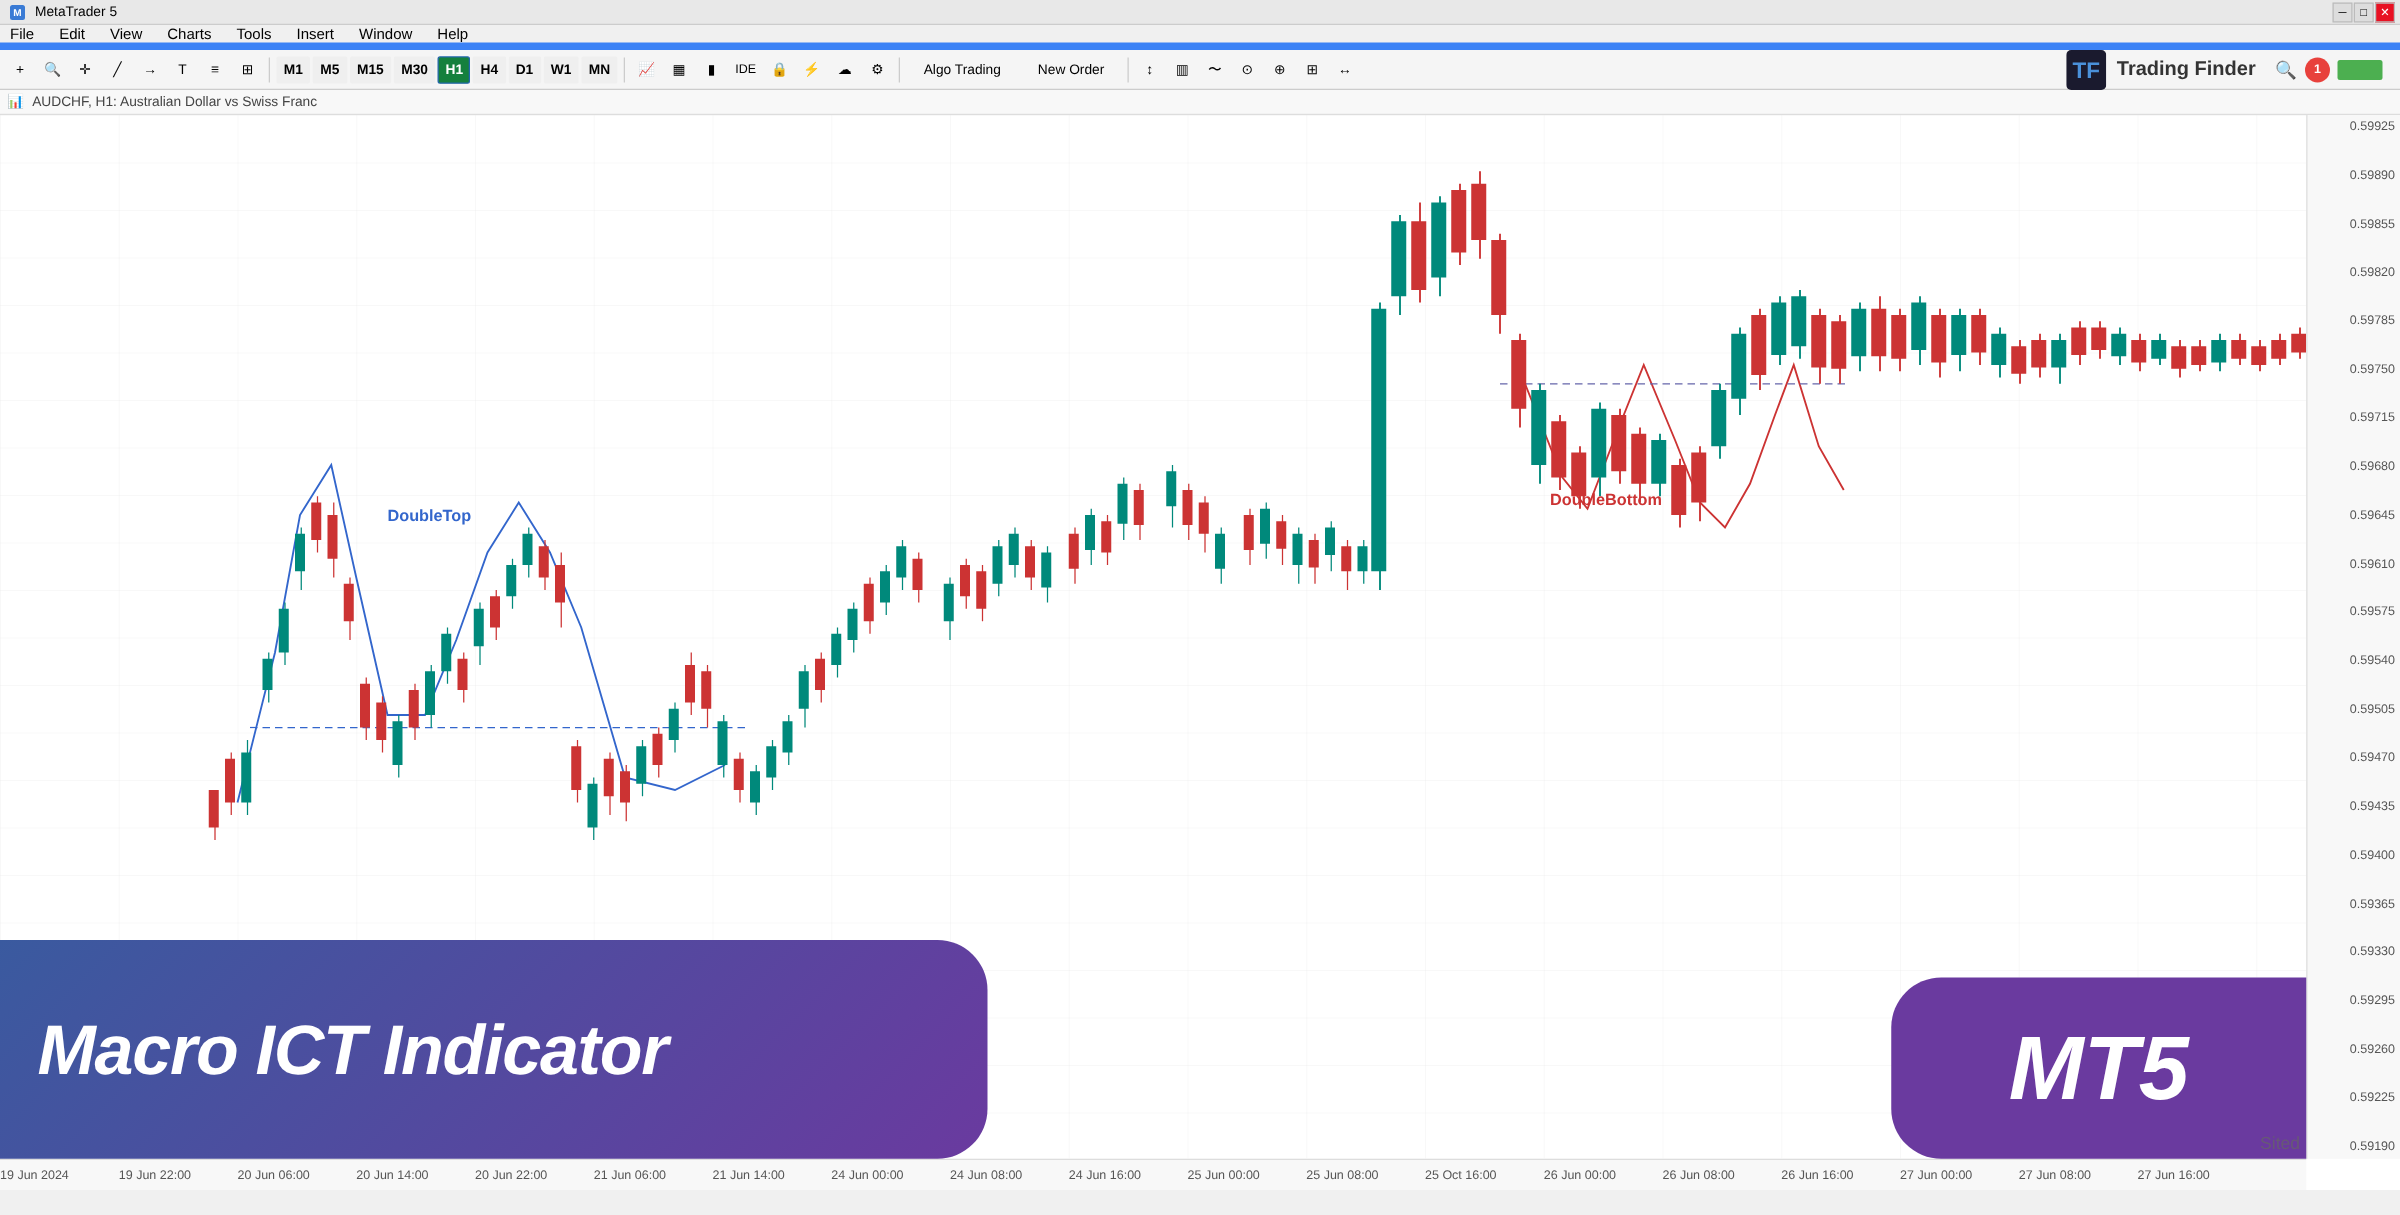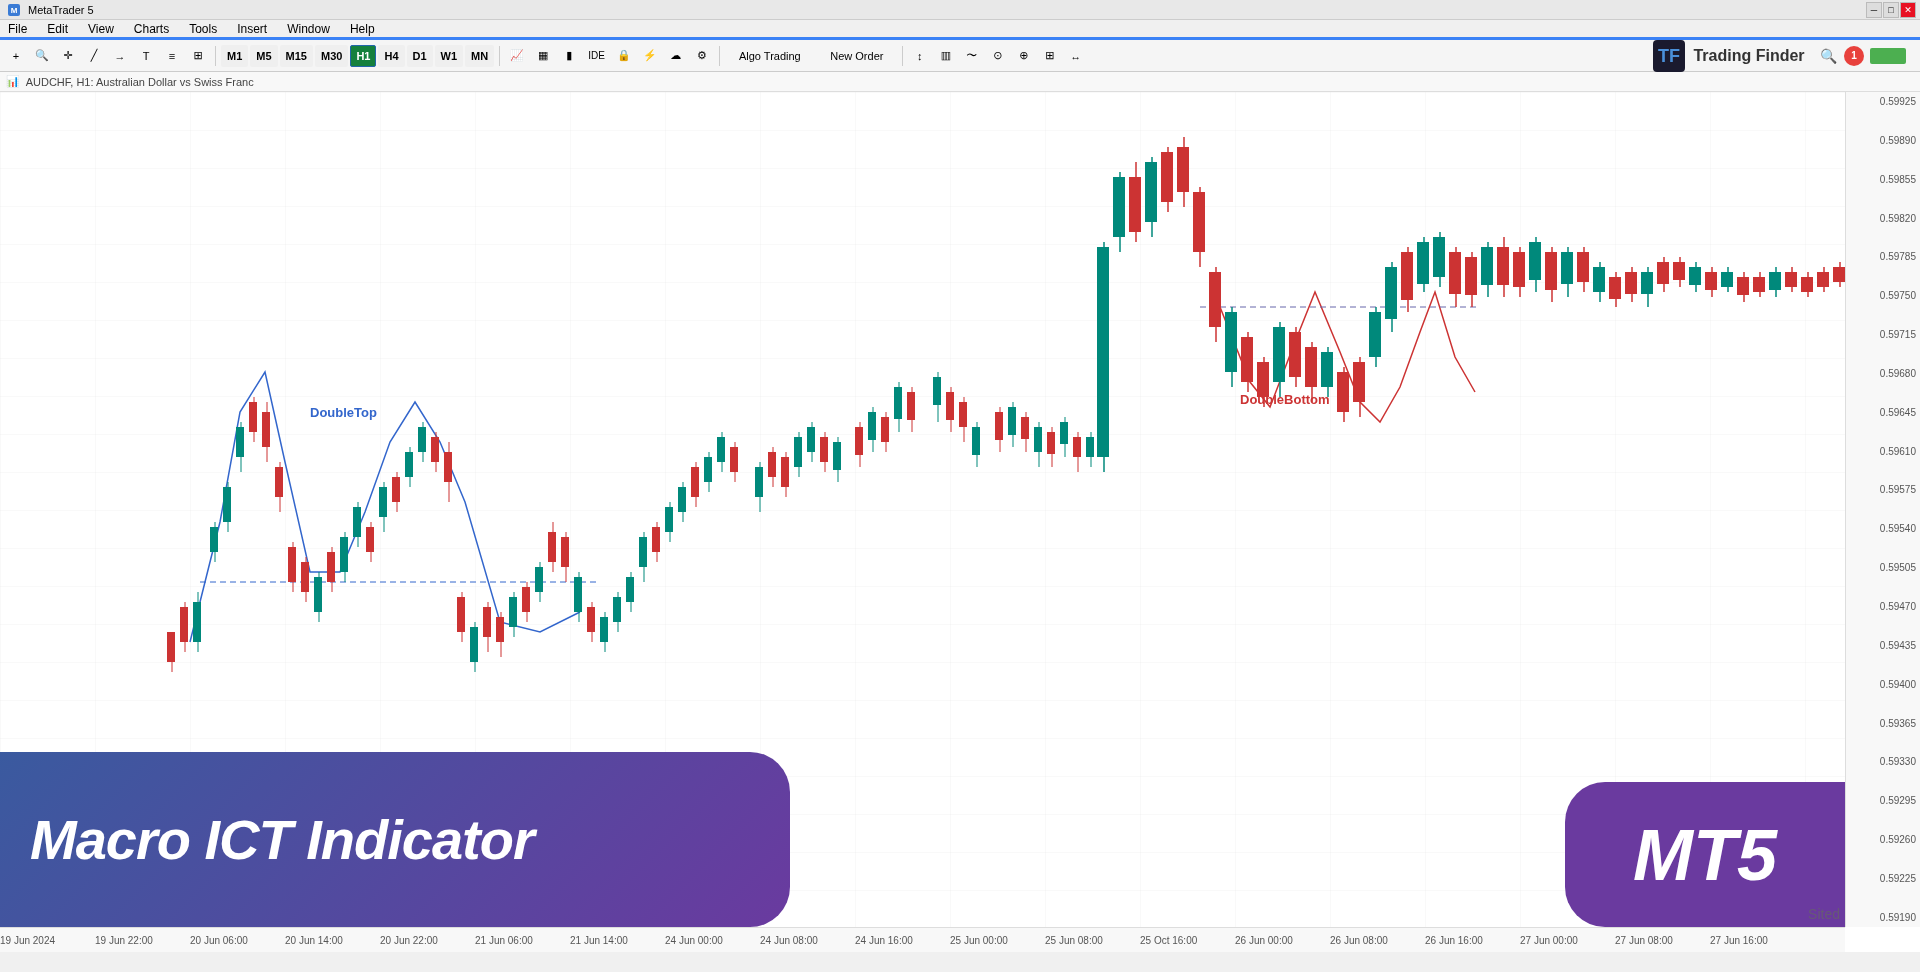--- a/index.html
+++ b/index.html
@@ -5,21 +5,21 @@
     * { margin: 0; padding: 0; box-sizing: border-box; }
     body { width: 1920px; height: 972px; overflow: hidden; background: #f0f0f0; font-family: 'Segoe UI', Arial, sans-serif; }
 
     
     #menu-bar {
       height: 20px;
       background: #f0f0f0;
       display: flex;
       align-items: center;
       padding: 0 4px;
-      border-bottom: 3px solid #3b82f6;
+      border-bottom: 6px solid #3b82f6;
       font-size: 12px;
       gap: 12px;
     }
     .menu-item { cursor: pointer; padding: 0 4px; }
 
     
     #toolbar {
       height: 32px;
       background: #f5f5f5;
       border-bottom: 1px solid #ccc;
@@ -165,21 +165,21 @@
       font-weight: 900;
       color: white;
       font-style: italic;
       letter-spacing: -1px;
     }
 
     #mt5-banner {
       position: absolute;
       bottom: 0;
       right: 0;
-      width: 280px;
+      width: 332px;
       height: 145px;
       background: #6a3a9f;
       border-radius: 40px 0 0 40px;
       display: flex;
       align-items: center;
       justify-content: center;
     }
     #mt5-banner-text {
       font-size: 72px;
       font-weight: 900;

